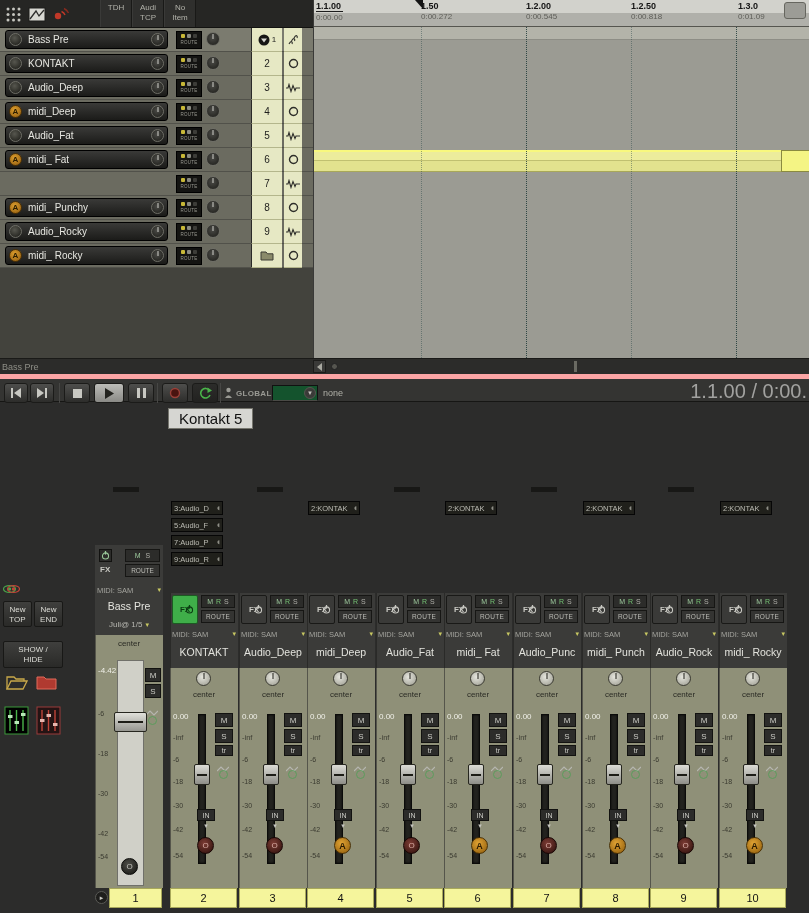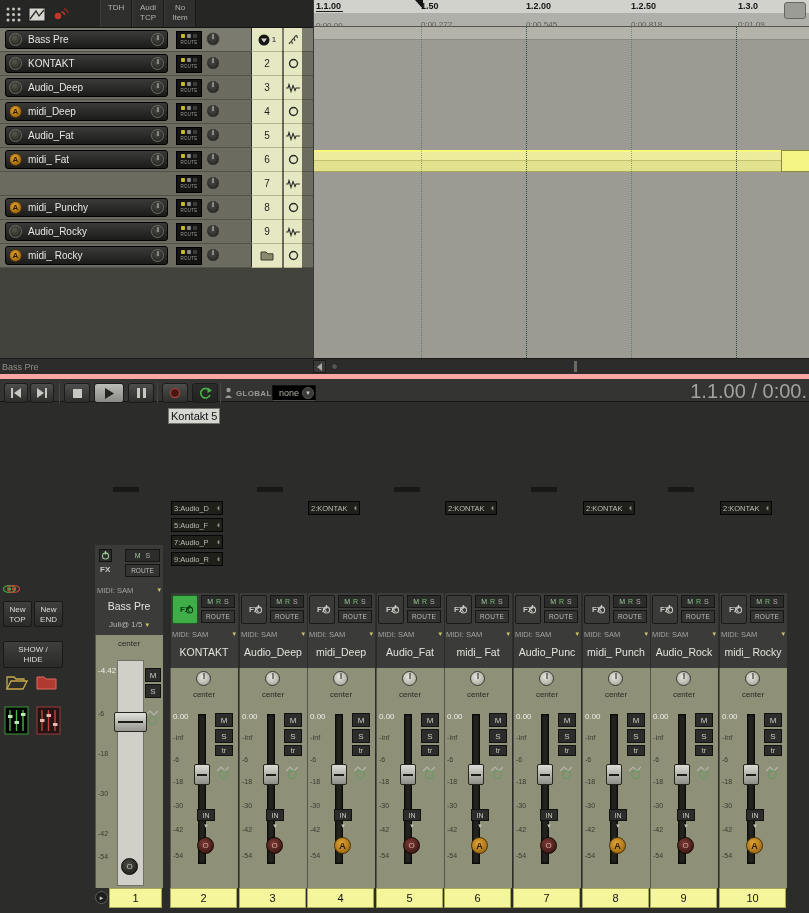--- a/index.html
+++ b/index.html
@@ -51,21 +51,21 @@
   .hscroll-knob{left:331px;top:4px;width:7px;height:7px;border-radius:50%;background:#55554f;border:1px solid #222;}
   .hscroll-tick{left:574px;top:2px;width:3px;height:11px;background:#6a6a62;}
 
   
   .timeline{left:313px;top:0;width:496px;height:358px;border-left:1px solid #3a3a38;}
   .ruler{left:0;top:0;width:496px;height:27px;background:linear-gradient(#d2d2cc 0 13px,#b0b0aa 13px 100%);
          border-bottom:1px solid #55554f;}
   .mark{top:1px;}
   .mark .beat{position:relative;font-size:9px;font-weight:bold;color:#141414;}
   .mark.first .beat{border-bottom:1px solid #1c1c1c;}
-  .mark .time{position:relative;font-size:8px;color:#5e5e58;margin-top:9px;}
+  .mark .time{position:relative;font-size:8px;color:#5e5e58;margin-top:1px;}
   .ruler-widget{right:3px;top:2px;width:22px;height:17px;background:#9c9c96;border:1px solid #66665f;border-radius:3px;}
   .cursor-flag{left:101px;top:0;width:0;height:0;border-right:8px solid #141414;border-bottom:9px solid transparent;}
   .arrange{left:0;top:27px;width:496px;height:331px;background:#9b9b93;}
   .lane-hl{left:0;top:0;width:496px;height:13px;background:#b3b3a9;border-bottom:1px solid #8d8d85;}
   .grid{top:0;bottom:0;width:0;border-left:1px dotted rgba(40,70,70,.45);}
   .grid.dark{border-left:1px dotted rgba(20,50,50,.8);}
   .item-band{left:0;top:123px;width:496px;height:22px;}
   .band-top{position:relative;height:11px;background:#ecec9c;border-top:2px solid #f8f87e;border-bottom:1px solid #c0c070;}
   .band-bot{position:relative;height:11px;background:#e2e28e;border-bottom:1px solid #a8a858;}
   .band-right{right:0;top:0;width:29px;height:22px;background:#f4f484;border:1px solid #8a8a40;}
@@ -73,29 +73,29 @@
   
   .transport{left:0;top:374px;width:809px;height:28px;background:#343432;border-top:5px solid #fca5a5;border-bottom:1px solid #161614;}
   .tp-btn{top:4px;height:20px;background:linear-gradient(#4e4e4c,#2d2d2b);border:1px solid #1b1b19;border-radius:3px;
           display:flex;align-items:center;justify-content:center;}
   .tp-btn svg{position:relative;}
   .tp-play{background:linear-gradient(#bcbcb8,#8a8a86);}
   .tp-loop{background:linear-gradient(#2c2c2a,#222220);}
   .tp-sep{top:4px;width:1px;height:20px;background:#1e1e1c;border-right:1px solid #474745;}
   .tp-global-ico{left:224px;top:8px;}
   .tp-global{left:236px;top:10px;font-size:8px;font-weight:bold;color:#9a9a94;letter-spacing:.3px;}
-  .tp-none{left:272px;top:6px;width:44px;height:16px;background:#000000;border:1px solid #111;
-           border-bottom-color:#4a4a46;border-radius:1px;display:flex;align-items:center;}
+  .tp-none{left:272px;top:6px;width:44px;height:16px;background:#14532d;border:1px solid #111;
+           border-bottom-color:#4a4a46;border-radius:1px;display:flex;align-items:center;padding-left:44px;}
   .tp-none span{position:relative;font-size:9px;color:#b0b0a8;margin-left:6px;}
   .tp-none .circ{position:absolute;right:1px;top:1px;width:12px;height:12px;border-radius:50%;background:#3a3a38;
                  border:1px solid #55554f;color:#c2c2bc;font-size:6px;display:flex;align-items:center;justify-content:center;}
   .tp-time{right:2px;top:1px;font-size:20px;color:#a2a2a0;white-space:nowrap;}
 
-  .tooltip{left:168px;top:408px;background:#d6d6d2;border:1px solid #75756d;font-size:11px;color:#111;
-           padding:1px 2px;white-space:nowrap;}
+  .tooltip{left:168px;top:408px;background:#d6d6d2;border:1px solid #75756d;font-size:15px;color:#111;
+           padding:1px 10px;white-space:nowrap;}
 
   
   .sb-eyes{left:3px;top:584px;display:flex;gap:4px;}
   .sb-eyes span{position:relative;display:inline-flex;}
   .sb-btn{background:linear-gradient(#3f3f3d,#2a2a28);border:1px solid #18181 6;border:1px solid #181816;border-radius:2px;
           color:#dcdcd6;font-size:8px;text-align:center;line-height:1.25;padding-top:3px;}
   .sb-newtop{left:3px;top:601px;width:29px;height:26px;}
   .sb-newend{left:34px;top:601px;width:29px;height:26px;}
   .sb-showhide{left:3px;top:641px;width:60px;height:27px;}
   .sb-ico{display:flex;align-items:center;justify-content:center;}

